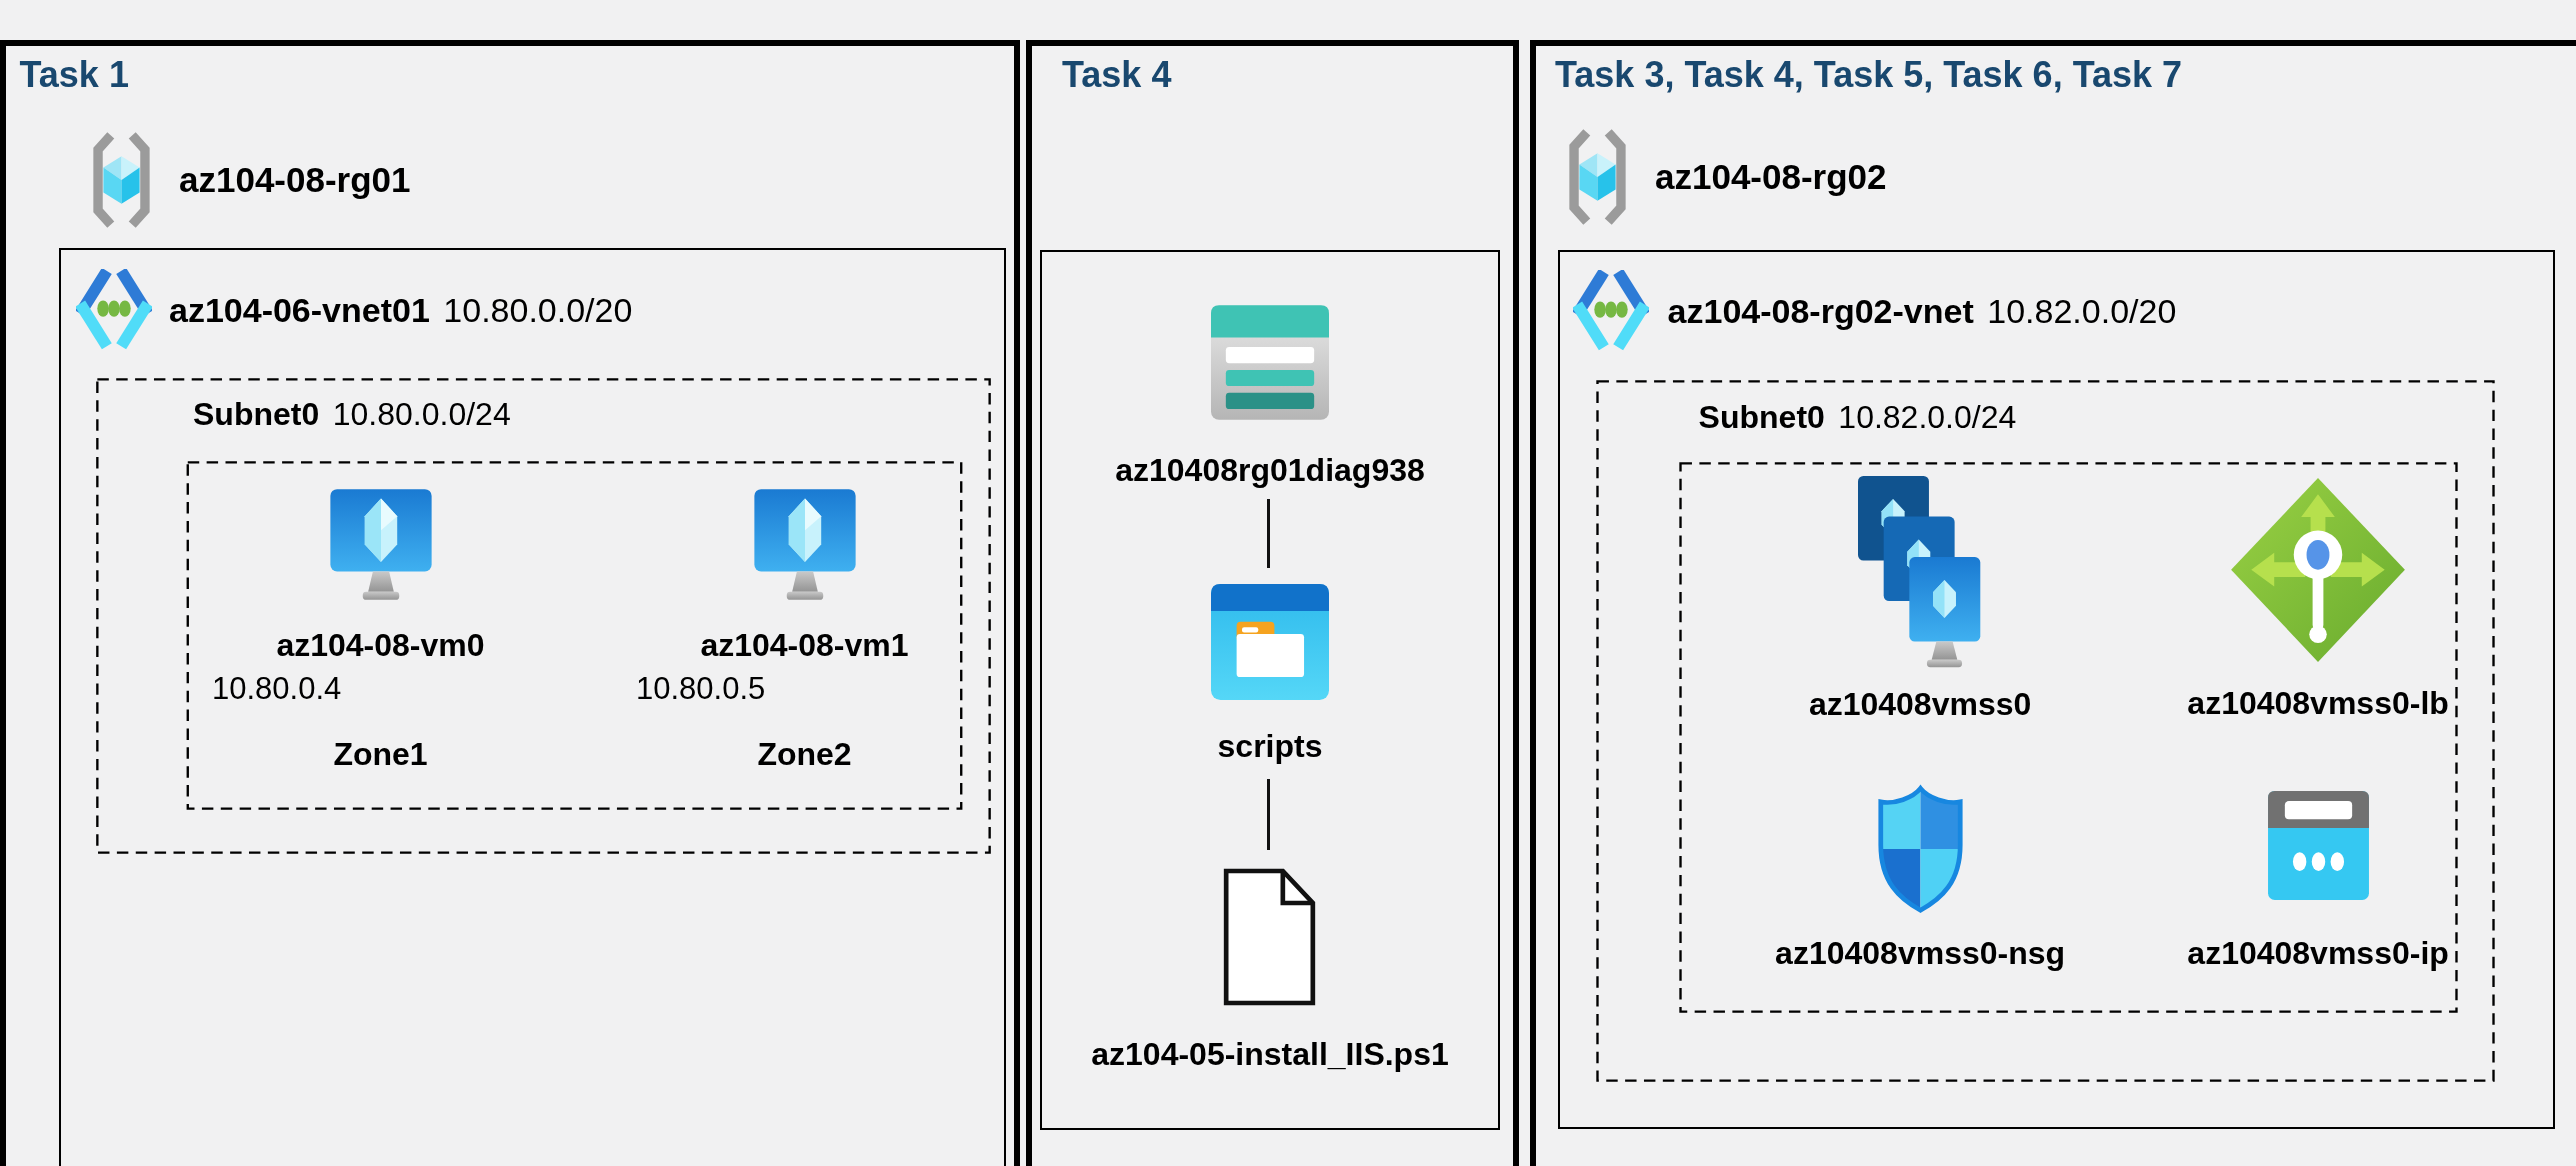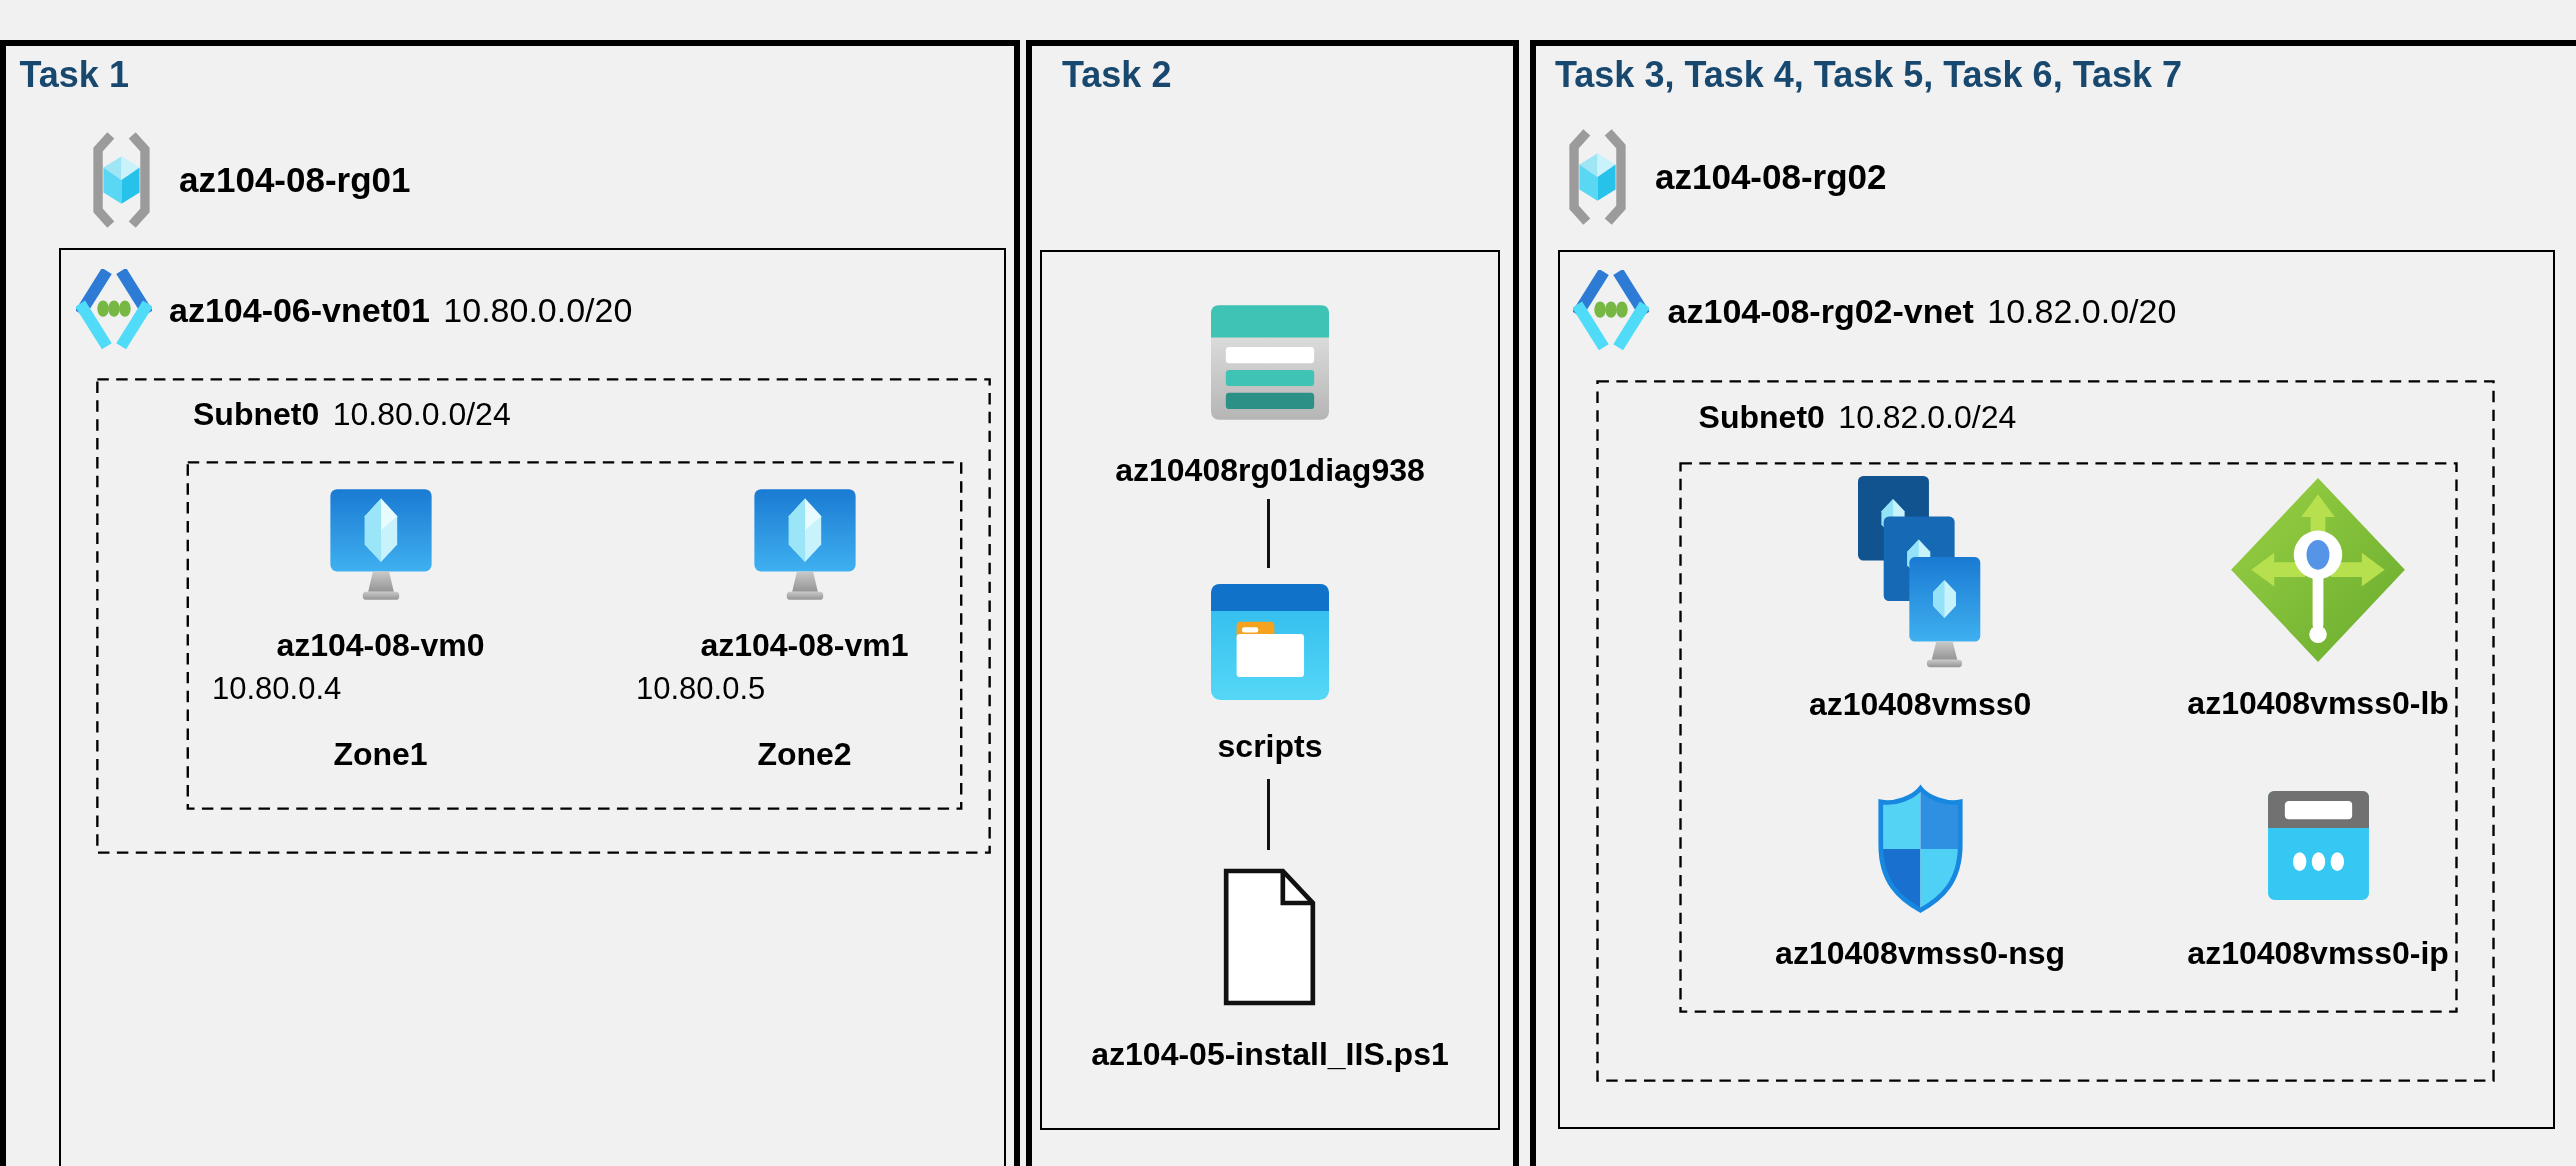--- a/index.html
+++ b/index.html
@@ -124,21 +124,21 @@
           <rect x="53" y="152" width="54" height="12" rx="5" fill="url(#gradStand)"></rect>
         </svg>
         <div class="vm-name">az104-08-vm1</div>
         <div class="vm-ip">10.80.0.5</div>
         <div class="vm-zone">Zone2</div>
       </div>
     </div>
   </section>
 
   <section class="panel p2">
-    <div class="ptitle" style="left:30px;top:9.4px">Task 2</div>
+    <div class="ptitle" style="left:30px;top:9.4px">Task 4</div>
 
     <div class="solid-box" style="left:8px;top:204px;width:460px;height:880px">
       <svg style="position:absolute;left:169px;top:53px" width="118" height="115" viewBox="0 0 175 170">
         <rect x="0" y="0" width="175" height="170" rx="12" fill="url(#gradSilver)"></rect>
         <path d="M0 12 Q0 0 12 0 H163 Q175 0 175 12 V48 H0 Z" fill="#3fc3b4"></path>
         <rect x="22" y="62" width="131" height="24" rx="5" fill="#ffffff"></rect>
         <rect x="22" y="96" width="131" height="24" rx="5" fill="#3fc3b4"></rect>
         <rect x="22" y="130" width="131" height="24" rx="5" fill="#2b9187"></rect>
       </svg>
       <div class="centered-label" style="top:197px">az10408rg01diag938</div>

